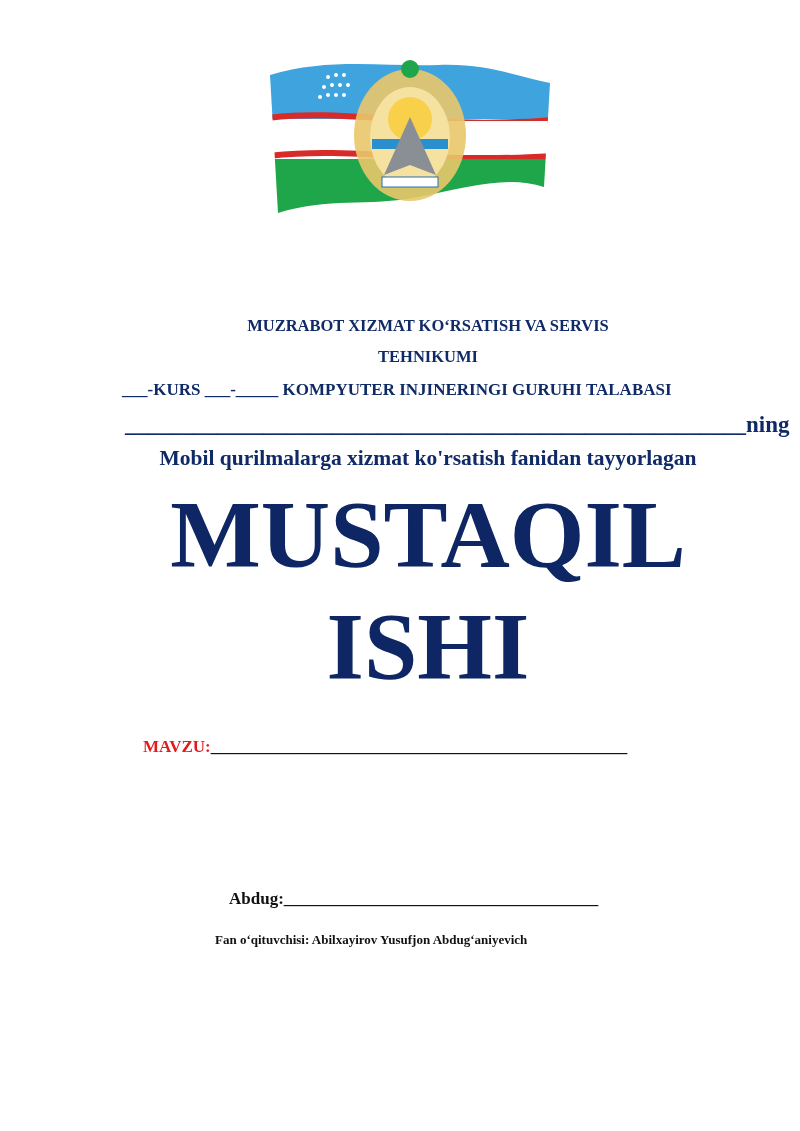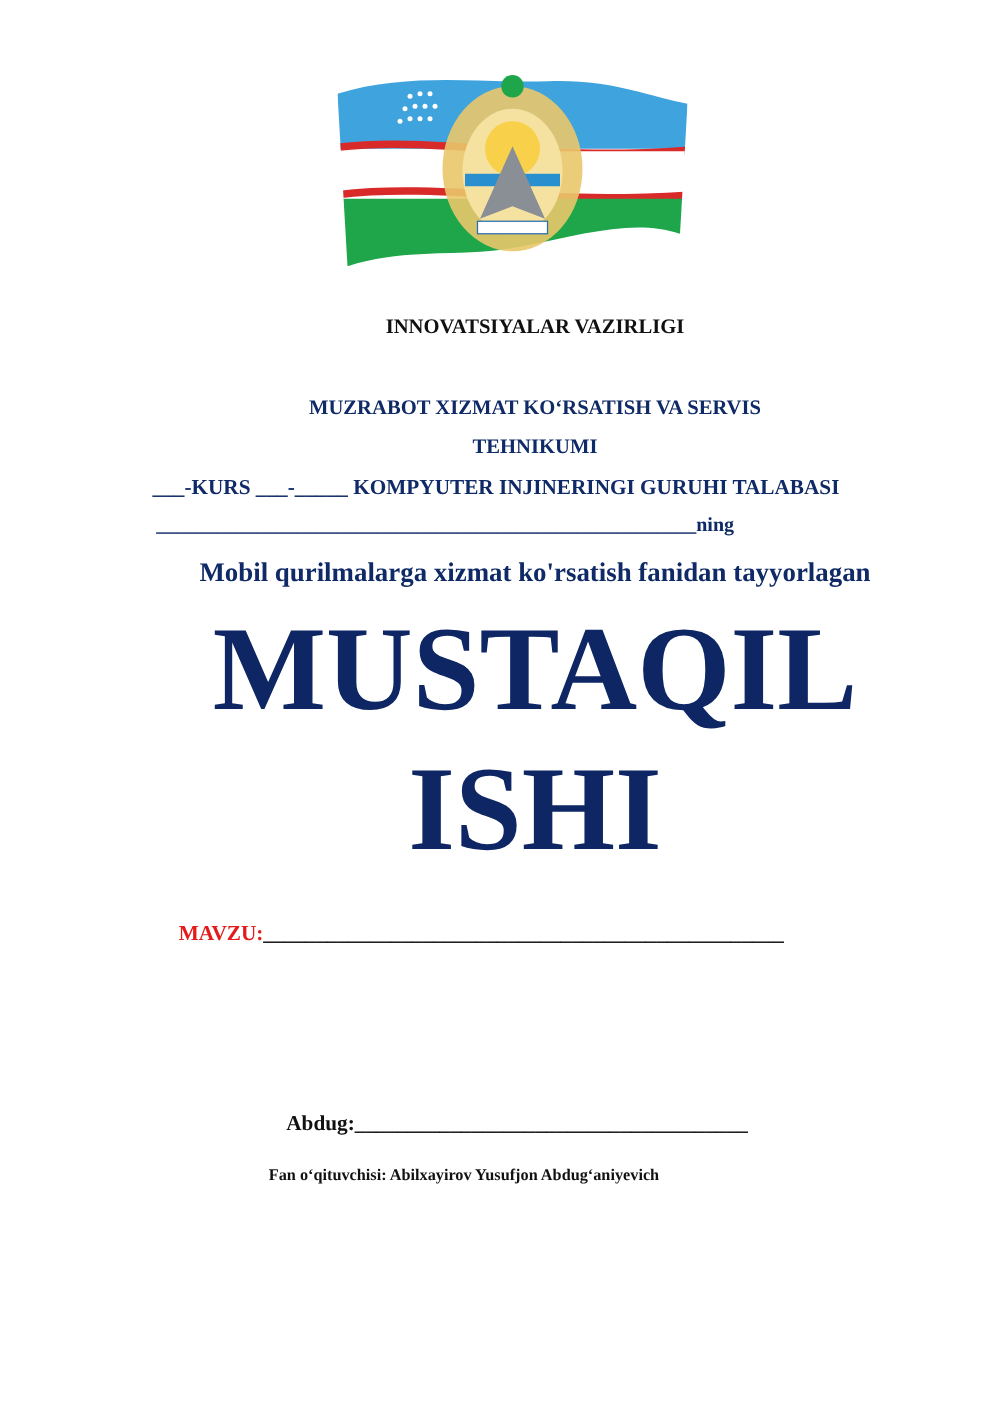--- a/index.html
+++ b/index.html
@@ -4,21 +4,21 @@
 <style>
   html, body { margin: 0; padding: 0; background: #ffffff; }
   body { width: 800px; height: 1131px; position: relative; overflow: hidden; font-family: "Liberation Serif", serif; }
   .abs { position: absolute; }
   .flag { left: 268px; top: 57px; width: 284px; height: 158px; }
   .ministry { top: 251px; font-size: 16.5px; font-weight: bold; color: #111; line-height: 19px; left: 100px; width: 656px; text-align:center; }
   .navy { color: #0f2a66; font-weight: bold; }
   .line1 { top: 316px; font-size: 16.5px; left: 0; width: 856px; text-align:center; }
   .line2 { top: 347px; font-size: 16.5px; left: 0; width: 856px; text-align:center; }
   .line3 { top: 380px; font-size: 17px; left: 122px; }
-  .line4 { top: 412px; font-size: 16px; left: 125px; }
+  .line4 { top: 412px; font-size: 23px; left: 125px; }
   .subject { top: 446px; font-size: 21.5px; left: 0; width: 856px; text-align:center; }
   .big { font-size: 96px; color: #0e2663; font-weight: bold; left: 0; width: 856px; text-align:center; line-height: 100px; }
   .big1 { top: 485px; }
   .big2 { top: 597px; }
   .mavzu { top: 737px; left: 115px; font-size: 17px; font-weight: bold; color: #e31b1b; margin-left: 28px; }
   .talaba { top: 889px; left: 229px; font-size: 17px; font-weight: bold; color: #111; }
   .teacher { top: 932px; left: 215px; font-size: 13px; font-weight: bold; color: #111; }
   .blank { color: inherit; }
 </style>
 </head>
@@ -56,21 +56,20 @@
     <ellipse cx="142" cy="80" rx="40" ry="50" fill="#f6e2a0"></ellipse>
     <circle cx="142" cy="62" r="22" fill="#f9d04a"></circle>
     <rect x="104" y="82" width="76" height="10" fill="#2a8fcf"></rect>
     <path d="M142,60 L116,118 L142,108 L168,118 Z" fill="#8a8f96"></path>
     <rect x="114" y="120" width="56" height="10" fill="#ffffff" stroke="#2a6fb0" stroke-width="1"></rect>
     <circle cx="142" cy="12" r="9" fill="#1fa64a"></circle>
   </svg>
 </div>
 
 <div class="abs ministry">
-  <div>INNOVATSIYALAR VAZIRLIGI</div>
 </div>
 
 <div class="abs navy line1">MUZRABOT XIZMAT KO‘RSATISH VA SERVIS</div>
 <div class="abs navy line2">TEHNIKUMI</div>
 <div class="abs navy line3">___-KURS ___-_____ KOMPYUTER INJINERINGI GURUHI TALABASI</div>
 <div class="abs navy line4">______________________________________________________ning</div>
 
 <div class="abs navy subject">Mobil qurilmalarga xizmat ko'rsatish fanidan tayyorlagan</div>
 
 <div class="abs big big1">MUSTAQIL</div>

